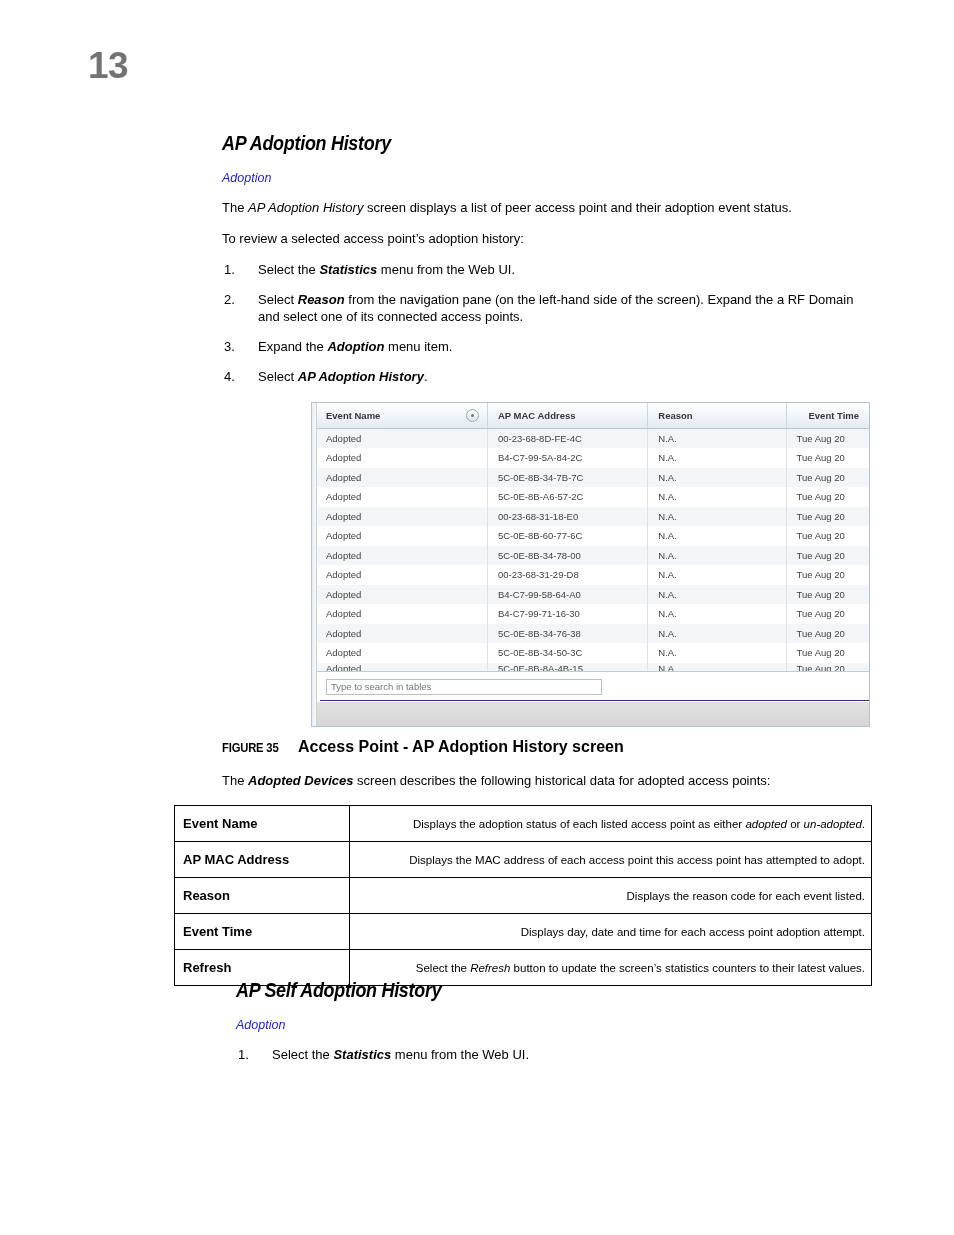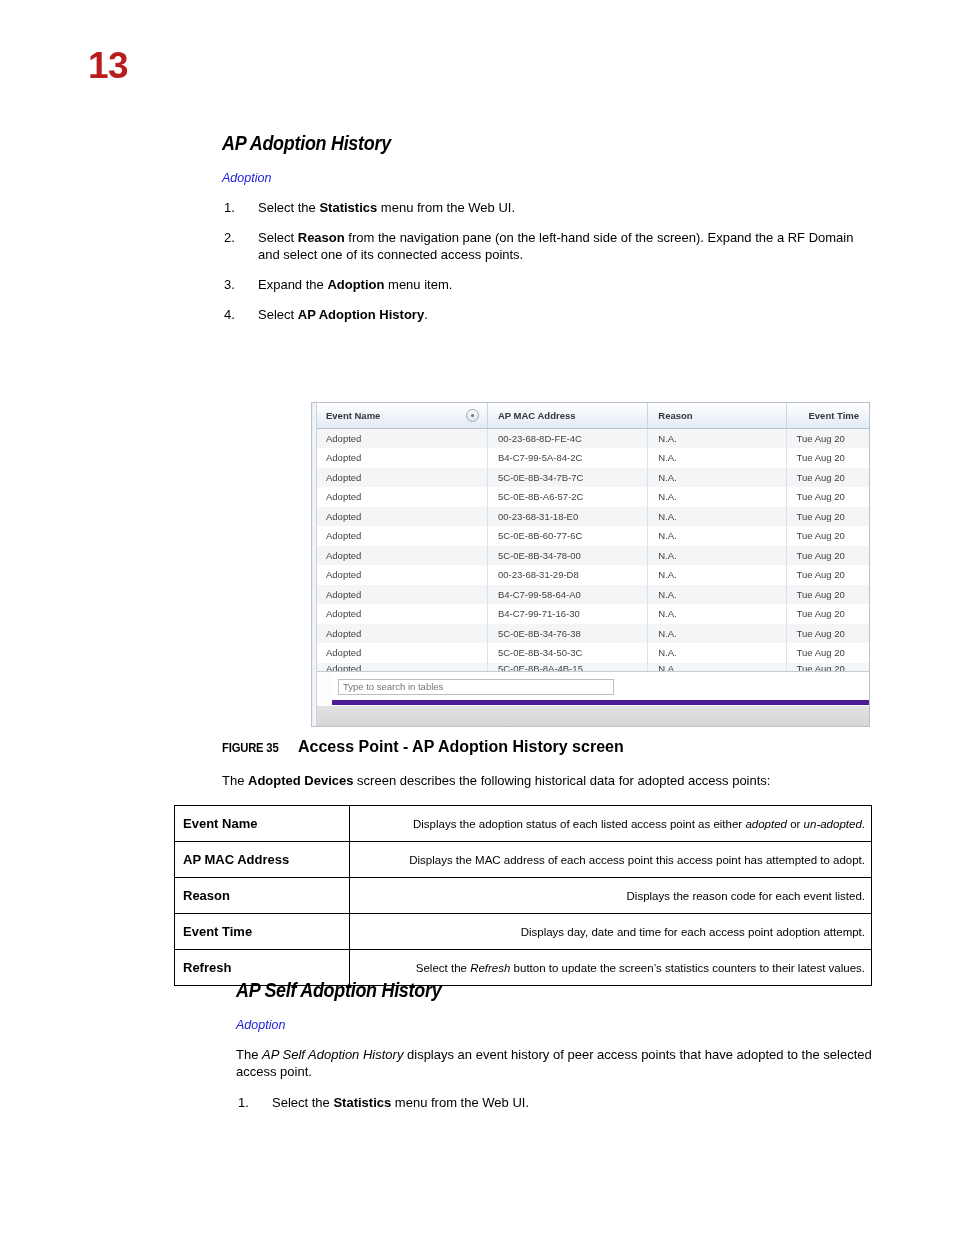--- a/index.html
+++ b/index.html
@@ -18,21 +18,21 @@
 
   
   .chapter-num {
     position: absolute;
     left: 88px;
     top: 47px;
     font-size: 37px;
     font-weight: bold;
     letter-spacing: -0.5px;
     line-height: 1;
-    color: #b91c1c;
+    color: #737373;
   }
 
   
   .content {
     position: absolute;
     left: 222px;
     top: 132px;
     width: 652px;
   }
 
@@ -56,21 +56,21 @@
     text-decoration: none;
   }
 
   p.body-text {
     font-size: 13px;
     line-height: 17px;
     margin: 0 0 14px 0;
   }
 
   .em { font-style: italic; }
-  .bd { font-weight: bold; }
+  .bd { font-weight: bold; font-style: italic; }
 
   ol.steps {
     margin: 0;
     padding: 0;
     list-style: none;
   }
   ol.steps li {
     position: relative;
     padding-left: 36px;
     font-size: 13px;
@@ -174,24 +174,24 @@
   .ui-table tbody tr.clipped td { height: 10px; padding-top: 0; padding-bottom: 0; }
 
   .table-clip {
     position: relative;
     overflow: hidden;
     height: 268px;
     margin-left: 4px;
     border-bottom: 1px solid #c3cbd3;
   }
   .search-row {
-    margin-left: 20px;
+    margin-left: 8px;
     background: #ffffff;
     padding: 4px 0 5px 6px;
-    border-bottom: 5px solid #4c1d95;
+    border-bottom: 1px solid #4c1d95;
   }
   .search-input {
     width: 276px;
     height: 16px;
     border: 1px solid #b6bfc8;
     background: #ffffff;
     font-size: 9.5px;
     color: #4b4b4b;
     padding: 1px 4px;
     box-sizing: border-box;
@@ -272,21 +272,25 @@
 </style>
 </head>
 <body>
 
 <div class="chapter-num">13</div>
 
 <div class="content">
   <h1 class="section-head">AP Adoption History</h1>
   <a class="subhead-link" href="#">Adoption</a>
 
-
+  <p class="body-text">
+    <span>The </span><span class="em">AP Adoption History</span><span> screen displays a list of peer access point and their adoption event status.</span>
+  </p>
+
+  <p class="body-text">To review a selected access point’s adoption history:</p>
 
   <ol class="steps">
     <li>
       <span class="num">1.</span><span>Select the </span><span class="bd">Statistics</span><span> menu from the Web UI.</span>
     </li>
     <li>
       <span class="num">2.</span><span>Select </span><span class="bd">Reason</span><span> from the navigation pane (on the left-hand side of the screen). Expand the a RF Domain and select one of its connected access points.</span>
     </li>
     <li>
       <span class="num">3.</span><span>Expand the </span><span class="bd">Adoption</span><span> menu item.</span>
@@ -440,22 +444,19 @@
       <td class="label">Refresh</td>
       <td class="desc"><span>Select the </span><span class="em">Refresh</span><span></span><span class="em"></span><span> button to update the screen’s statistics counters to their latest values.</span></td>
     </tr>
   </tbody>
 </table>
 
 <div class="section-two">
   <h1 class="section-head">AP Self Adoption History</h1>
   <a class="subhead-link" href="#">Adoption</a>
 
-  <p class="body-text">
-    <span>The </span><span class="em">AP Self Adoption History</span><span> displays an event history of peer access points that have adopted to the selected access point.</span>
-  </p>
 
   <ol class="steps">
     <li>
       <span class="num">1.</span><span>Select the </span><span class="bd">Statistics</span><span> menu from the Web UI.</span>
     </li>
   </ol>
 </div>
 
 </body></html>

